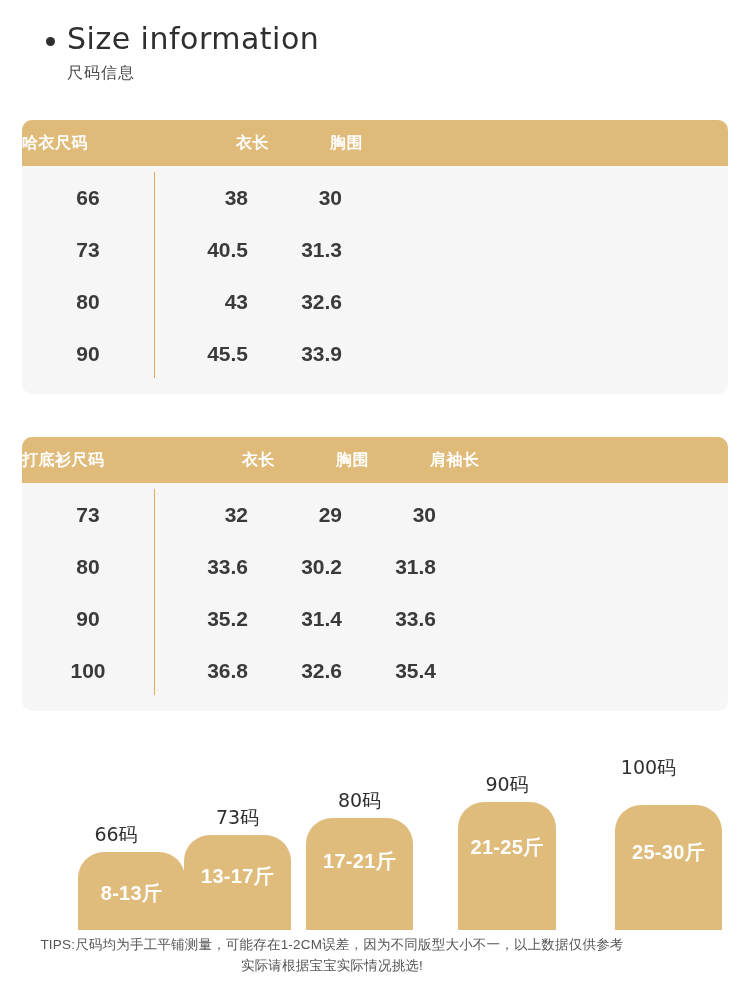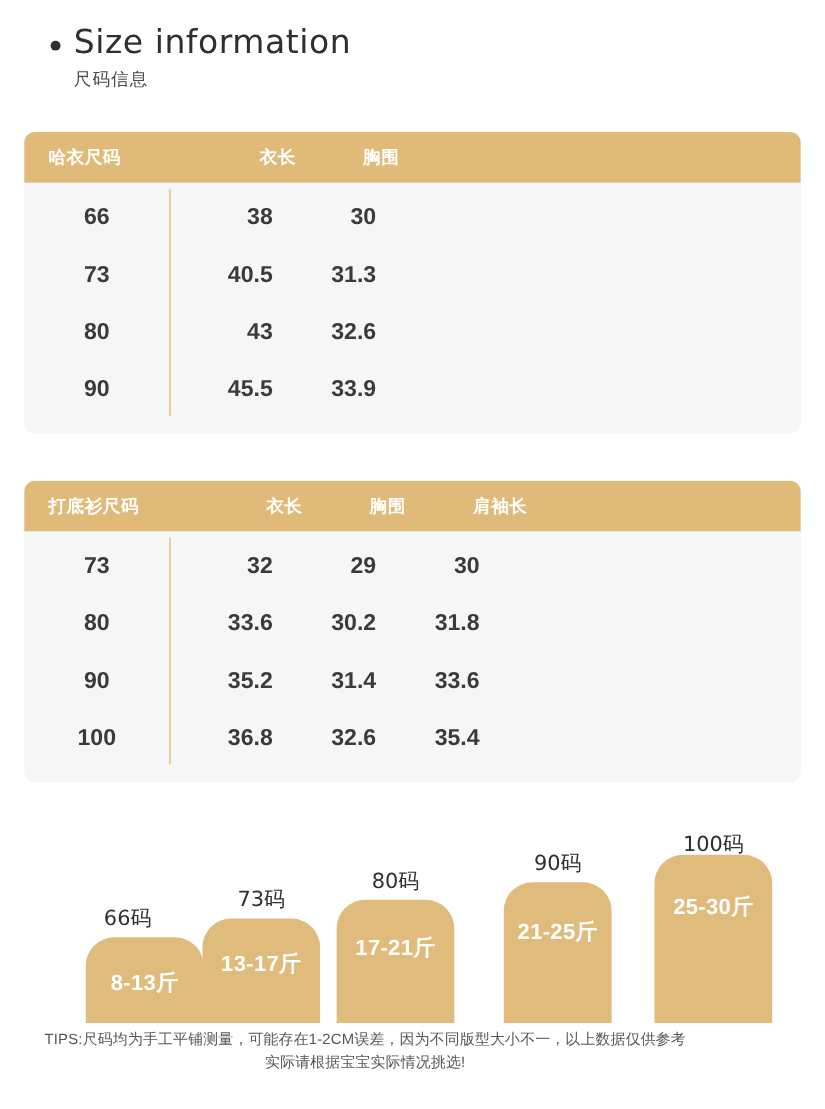--- a/index.html
+++ b/index.html
@@ -33,21 +33,21 @@
   }
   .tbody{position:relative;padding-top:6px;padding-bottom:14px;}
   .trow{height:52px;display:flex;align-items:center;color:#3a3a3a;font-size:21px;font-weight:700;}
   .divider{
     position:absolute;width:1px;background:#e0aa56;left:132px;
     top:6px;bottom:16px;
   }
 
   
   .c-size{width:132px;text-align:center;box-sizing:border-box;}
-  .th-size{width:132px;padding-left:22px;box-sizing:border-box;text-align:left;}
+  .th-size{width:132px;box-sizing:border-box;text-align:left;}
   .c-col{width:94px;text-align:right;box-sizing:border-box;}
   .th-col{width:94px;box-sizing:border-box;text-align:left;}
   .th-pad1{width:82px;}
   .th-pad2{width:88px;}
 
   #table1{top:120px;}
   #table2{top:437px;}
 
   
   .chart{position:absolute;left:0;top:740px;width:750px;height:190px;}
@@ -175,21 +175,21 @@
       </div>
     </div>
     <div class="bar-group" style="left:458px;width:98px;">
       <div class="bar-label" style="bottom:132px;">90码</div>
       <div class="bar" style="height:128px;padding-left:48px;">
         <span class="bar-val" style="top:32px;">21-25斤</span>
       </div>
     </div>
     <div class="bar-group" style="left:595px;width:107px;">
       <div class="bar-label" style="bottom:149px;">100码</div>
-      <div class="bar" style="height:153px;">
+      <div class="bar" style="height:125px;margin-left:20px;">
         <span class="bar-val" style="top:34px;">25-30斤</span>
       </div>
     </div>
   </div>
 
   <div class="tips">
     <div>TIPS:尺码均为手工平铺测量，可能存在1-2CM误差，因为不同版型大小不一，以上数据仅供参考</div>
     <div>实际请根据宝宝实际情况挑选!</div>
   </div>
 

